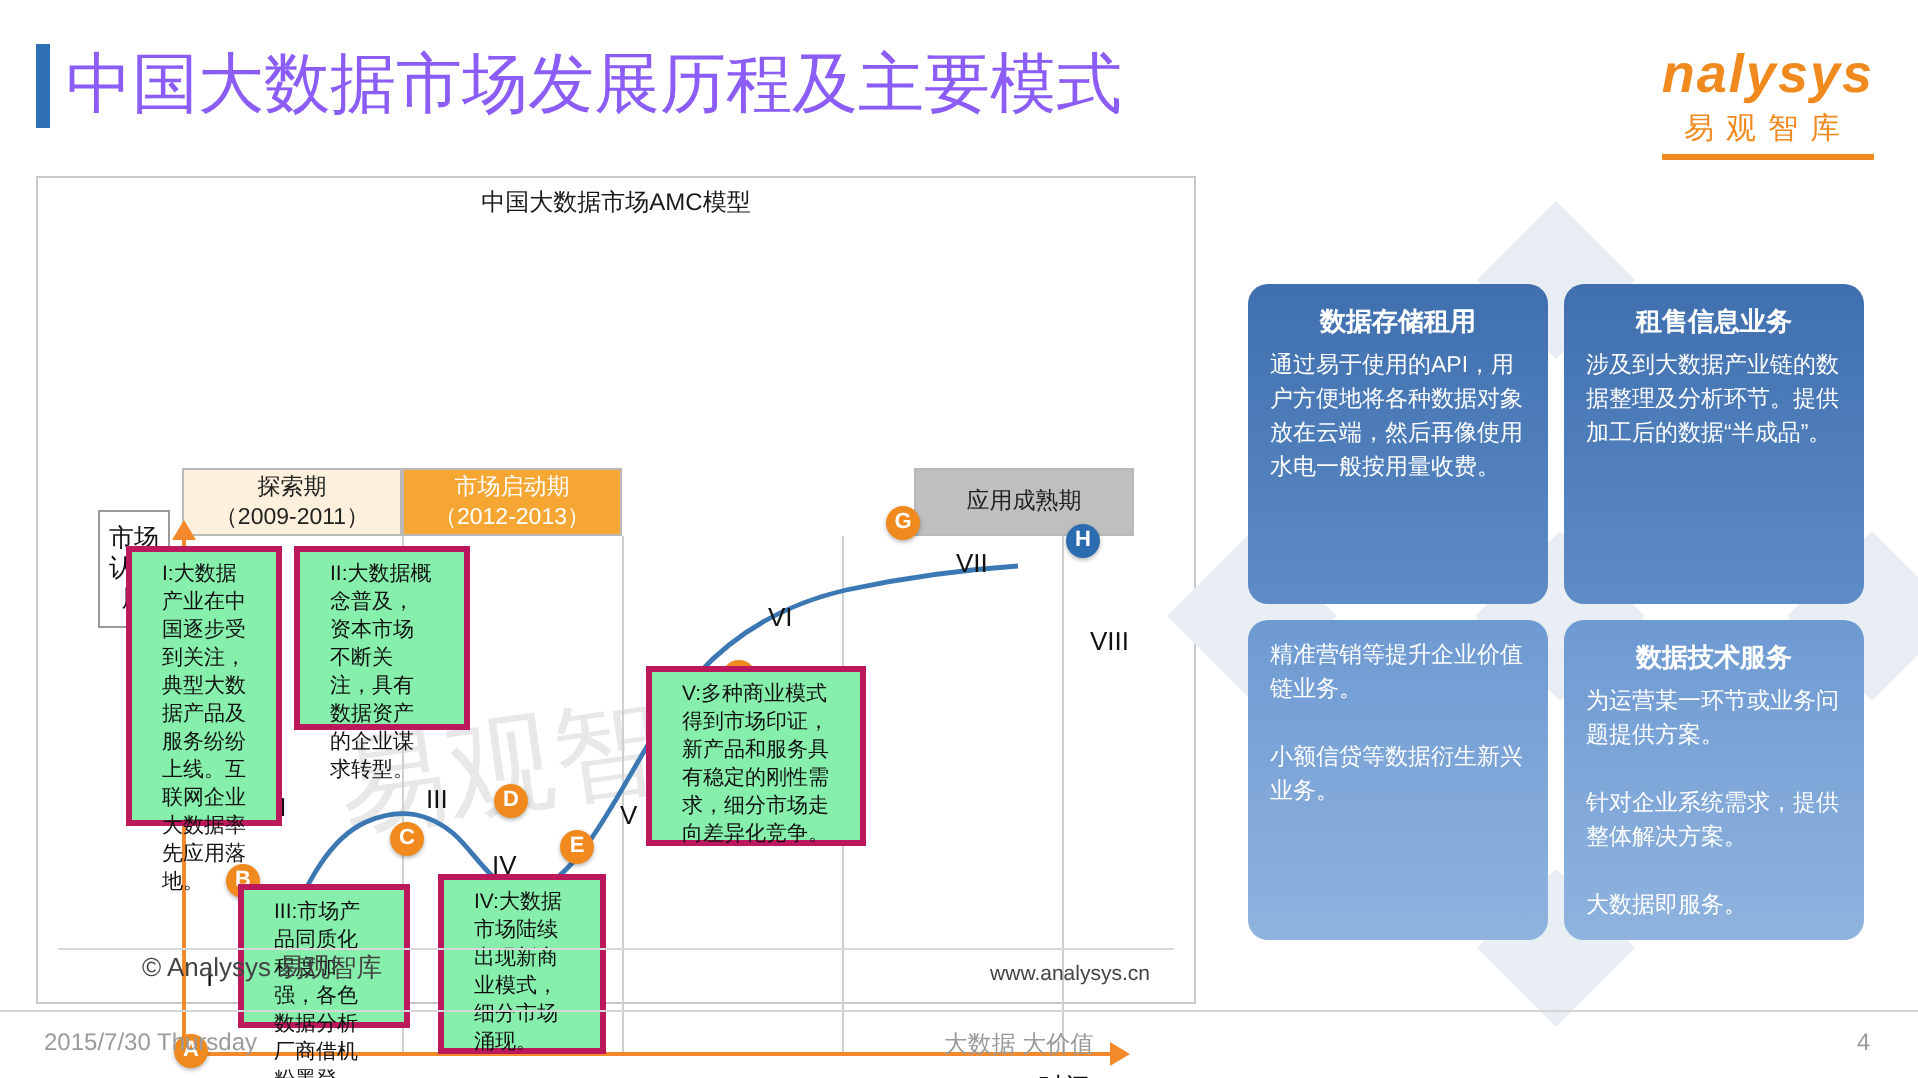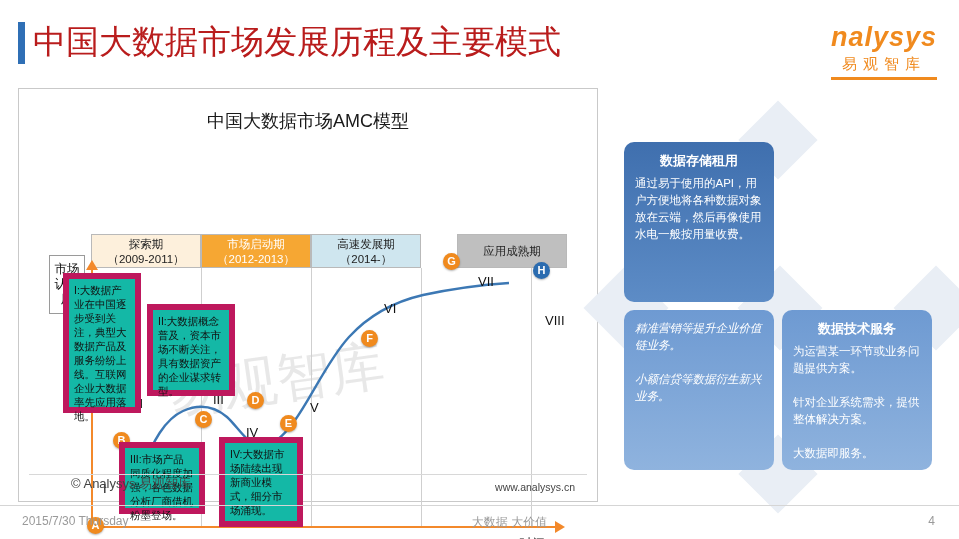--- a/index.html
+++ b/index.html
@@ -1,30 +1,30 @@
 <!DOCTYPE html>
 <html><head>
 <meta charset="utf-8">
 <style>
   html,body{margin:0;padding:0;}
   body{width:959px;height:539px;background:#ffffff;font-family:"Liberation Sans","DejaVu Sans",sans-serif;overflow:hidden;position:relative;}
 
   
   #title-bar{position:absolute;left:18px;top:20px;display:flex;align-items:center;}
   #title-accent{width:7px;height:42px;background:#2f6fb5;margin-right:8px;}
-  #page-title{font-size:33px;color:#b91c1c;letter-spacing:0px;white-space:nowrap;}
+  #page-title{font-size:33px;color:#8b5cf6;letter-spacing:0px;white-space:nowrap;}
 
   #logo{position:absolute;right:22px;top:22px;text-align:center;}
   #logo-main{font-size:27px;color:#f08a1e;font-style:italic;font-weight:bold;letter-spacing:1px;}
   #logo-sub{font-size:15px;color:#f08a1e;letter-spacing:6px;margin-top:2px;}
   #logo-rule{height:3px;background:#f08a1e;margin-top:3px;}
 
   
   #chart-panel{position:absolute;left:18px;top:88px;width:578px;height:412px;border:1px solid #c9c9c9;background:#fff;}
-  #chart-title{text-align:center;font-size:18px;color:#1a1a1a;margin-top:20px;}
+  #chart-title{text-align:center;font-size:12px;color:#1a1a1a;margin-top:4px;}
 
   
   .band{position:absolute;top:145px;height:34px;box-sizing:border-box;border:1px solid #b9b9b9;text-align:center;font-size:11.5px;line-height:15px;padding-top:2px;color:#222;}
   #band-0{left:72px;width:110px;background:#fdf0dc;}
   #band-1{left:182px;width:110px;background:#f6a733;color:#fff;}
   #band-2{left:292px;width:110px;background:#cfe6ef;}
   #band-3{left:402px;width:110px;background:#bfbfbf;margin-left:36px;}
 
   
   #y-axis{position:absolute;left:72px;top:179px;width:2px;height:260px;background:#f3892b;}
@@ -41,21 +41,21 @@
   #curve-svg{position:absolute;left:0;top:0;width:578px;height:412px;pointer-events:none;}
 
   
   .marker{position:absolute;width:17px;height:17px;border-radius:50%;color:#fff;font-size:11px;font-weight:bold;text-align:center;line-height:17px;box-shadow:0 1px 2px rgba(0,0,0,.3);}
   .m-orange{background:#f08a1e;}
   .m-blue{background:#2b6cb0;}
 
   .rlabel{position:absolute;font-size:13px;color:#111;}
 
   
-  .callout{position:absolute;box-sizing:border-box;border:6px solid #be185d;background:#14b8a6;font-size:10.5px;line-height:14px;color:#111;padding:4px 5px;}
+  .callout{position:absolute;box-sizing:border-box;border:3px solid #be185d;background:#86efac;font-size:10.5px;line-height:14px;color:#111;padding:4px 15px;}
 
   
   #watermark{position:absolute;left:150px;top:255px;font-size:54px;color:rgba(190,190,190,.35);transform:rotate(-8deg);white-space:nowrap;}
 
   
   #panel-foot-left{position:absolute;left:20px;bottom:8px;font-size:13px;color:#444;margin-left:32px;}
   #panel-foot-right{position:absolute;right:22px;bottom:8px;font-size:10.5px;color:#444;}
   #panel-foot-rule{position:absolute;left:10px;right:10px;bottom:26px;height:1px;background:#d8d8d8;}
 
   
@@ -95,24 +95,20 @@
   <div id="watermark">易观智库</div>
 
   <div class="band" id="band-0">
     <div>探索期</div>
     <div>（2009-2011）</div>
   </div>
   <div class="band" id="band-1">
     <div>市场启动期</div>
     <div>（2012-2013）</div>
   </div>
-  <div class="band" id="band-2">
-    <div>高速发展期</div>
-    <div>（2014-）</div>
-  </div>
   <div class="band" id="band-3" style="padding-top:9px;">
     <div>应用成熟期</div>
   </div>
 
   <div class="vline" style="left:182px;"></div>
   <div class="vline" style="left:292px;"></div>
   <div class="vline" style="left:402px;"></div>
   <div class="vline" style="left:512px;"></div>
 
   <div id="y-axis"></div>
@@ -142,42 +138,47 @@
   <div class="rlabel" style="left:84px;top:392px;">I</div>
   <div class="rlabel" style="left:117px;top:307px;">II</div>
   <div class="rlabel" style="left:194px;top:303px;text-align:center;">III</div>
   <div class="rlabel" style="left:227px;top:336px;">IV</div>
   <div class="rlabel" style="left:291px;top:311px;">V</div>
   <div class="rlabel" style="left:365px;top:212px;">VI</div>
   <div class="rlabel" style="left:459px;top:185px;">VII</div>
   <div class="rlabel" style="left:526px;top:224px;">VIII</div>
 
   <div class="callout" style="left:44px;top:184px;width:78px;height:140px;">I:大数据产业在中国逐步受到关注，典型大数据产品及服务纷纷上线。互联网企业大数据率先应用落地。</div>
-  <div class="callout" style="left:128px;top:184px;width:88px;height:92px;margin-top:31px;">II:大数据概念普及，资本市场不断关注，具有数据资产的企业谋求转型。</div>
+  <div class="callout" style="left:128px;top:184px;width:88px;height:92px;">II:大数据概念普及，资本市场不断关注，具有数据资产的企业谋求转型。</div>
   <div class="callout" style="left:100px;top:353px;width:86px;height:72px;">III:市场产品同质化程度加强，各色数据分析厂商借机粉墨登场。</div>
   <div class="callout" style="left:200px;top:348px;width:84px;height:90px;">IV:大数据市场陆续出现新商业模式，细分市场涌现。</div>
+  <div class="callout" style="left:304px;top:244px;width:110px;height:90px;">V:多种商业模式得到市场印证，新产品和服务具有稳定的刚性需求，细分市场走向差异化竞争。</div>
 
   <div id="panel-foot-rule"></div>
   <div id="panel-foot-left">© Analysys 易观智库</div>
   <div id="panel-foot-right">www.analysys.cn</div>
 </div>
 
 <div id="cards">
   <div class="diamond" style="left:-14px;top:150px;width:60px;height:60px;"></div>
   <div class="diamond" style="left:140px;top:-16px;width:56px;height:56px;"></div>
   <div class="diamond" style="left:140px;top:150px;width:60px;height:60px;"></div>
   <div class="diamond" style="left:140px;top:318px;width:56px;height:56px;"></div>
   <div class="diamond" style="left:296px;top:150px;width:60px;height:60px;"></div>
 
   <div class="card" id="card-0">
     <span class="card-h">数据存储租用</span>
     <span>通过易于使用的API，用户方便地将各种数据对象放在云端，然后再像使用水电一般按用量收费。</span>
   </div>
+  <div class="card" id="card-1">
+    <span class="card-h">租售信息业务</span>
+    <span>涉及到大数据产业链的数据整理及分析环节。提供加工后的数据“半成品”。</span>
+  </div>
   <div class="card" id="card-2">
-    <span style="white-space:pre-line;font-style:italic;">精准营销等提升企业价值链业务。
+    <span style="white-space:pre-line;">精准营销等提升企业价值链业务。
 
 小额信贷等数据衍生新兴业务。</span>
   </div>
   <div class="card" id="card-3">
     <span class="card-h">数据技术服务</span>
     <span style="white-space:pre-line;">为运营某一环节或业务问题提供方案。
 
 针对企业系统需求，提供整体解决方案。
 
 大数据即服务。</span>

